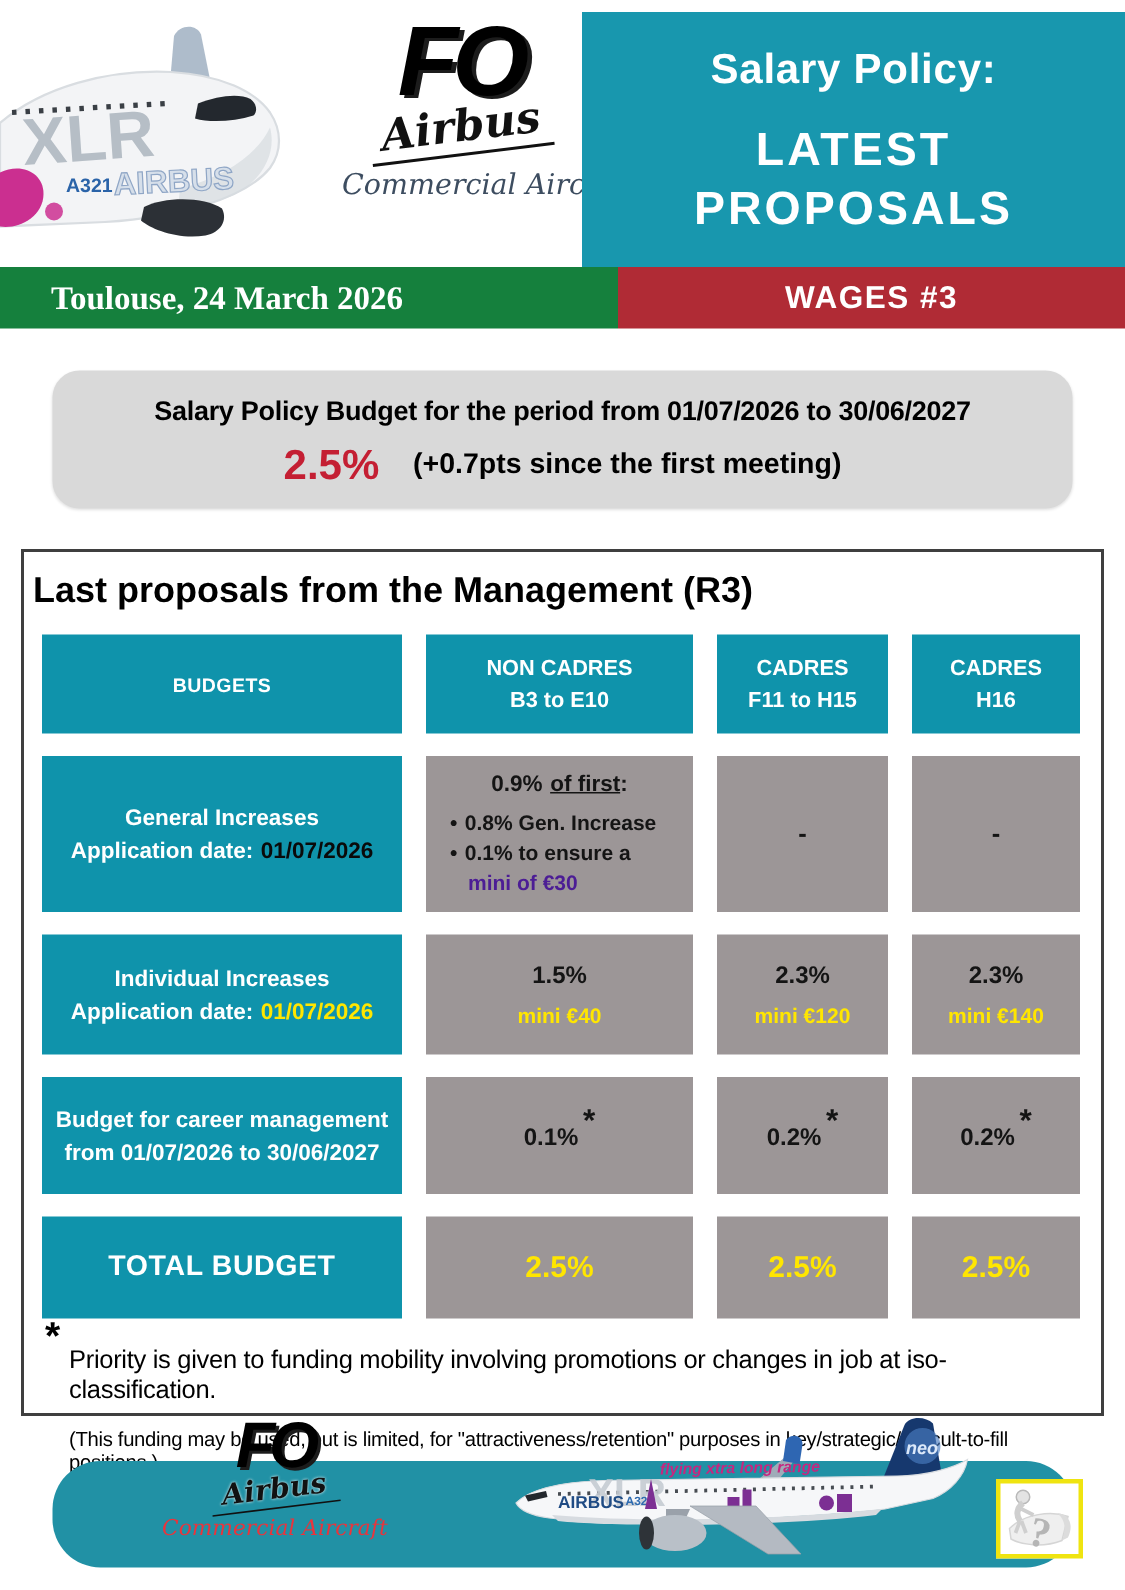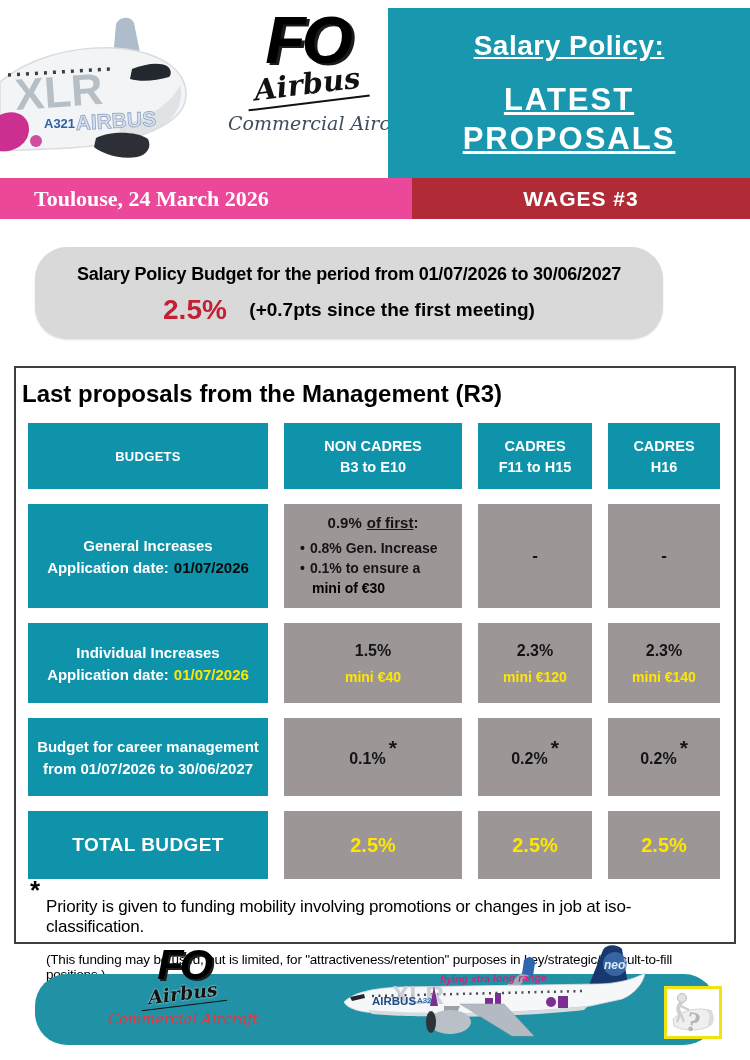--- a/index.html
+++ b/index.html
@@ -15,34 +15,34 @@
            text-shadow:3px 2px 0 #1c1c1c;line-height:.92;}
   .fo-logo-top .fo-word{font-size:66px;}
   .airbus-script{display:inline-block;font-family:"DejaVu Serif",serif;font-style:italic;
                  font-weight:bold;color:#111;transform:rotate(-7deg);
                  border-bottom:2px solid #111;padding:0 8px 1px;}
   .fo-logo-top .airbus-script{font-size:29px;margin-top:-4px;}
   .commercial-script{font-family:"DejaVu Serif",serif;font-style:italic;white-space:nowrap;}
   .fo-logo-top .commercial-script{font-size:19px;color:#3d4d60;margin-top:8px;}
 
   .title-box{position:absolute;left:388px;top:8px;width:362px;height:170px;
-             background:#1897ae;color:#fff;text-align:center;font-weight:bold;text-decoration:underline;}
+             background:#1897ae;color:#fff;text-align:center;font-weight:bold;}
   .title-l1{margin-top:22px;font-size:28px;letter-spacing:.5px;}
   .title-l2{margin-top:20px;font-size:31px;letter-spacing:2px;}
   .title-l3{margin-top:3px;font-size:31px;letter-spacing:2px;}
 
   .bars{position:absolute;top:178px;left:0;width:750px;height:41px;display:flex;}
-  .gray-bar{width:412px;background:#ec4899;color:#fff;font-family:"Liberation Serif",serif;
+  .gray-bar{width:412px;background:#15803d;color:#fff;font-family:"Liberation Serif",serif;
             font-weight:bold;font-size:22px;line-height:41px;padding-left:34px;box-sizing:border-box;}
   .red-bar{flex:1;background:#b02b35;color:#fff;font-weight:bold;font-size:21px;
            line-height:41px;text-align:center;letter-spacing:1px;}
 
   
-  .banner{position:absolute;top:247px;left:35px;width:628px;height:92px;background:#d9d9d9;
-          border-radius:32px;text-align:center;box-shadow:0 1px 2px rgba(0,0,0,.12);}
+  .banner{position:absolute;top:247px;left:35px;width:680px;height:92px;background:#d9d9d9;
+          border-radius:18px;text-align:center;box-shadow:0 1px 2px rgba(0,0,0,.12);}
   .banner-l1{margin-top:17px;font-size:18px;font-weight:bold;letter-spacing:-.2px;}
   .banner-l2{margin-top:9px;}
   .banner-pct{font-size:28px;font-weight:bold;color:#c41f33;margin-right:18px;vertical-align:middle;}
   .banner-note{font-size:19px;font-weight:bold;vertical-align:middle;}
 
   
   .table-box{position:absolute;top:366px;left:14px;width:722px;height:578px;
              border:2px solid #3f3f3f;background:#fff;box-sizing:border-box;}
   .table-title{text-align:left;font-size:24px;font-weight:bold;margin:12px 6px 0;}
   .grid{display:grid;grid-template-columns:240px 178px 114px 112px;
@@ -55,21 +55,21 @@
   .hc-l1{font-size:14.5px;} .hc-l2{font-size:14.5px;margin-top:5px;}
   .hc-budgets{font-size:13px;letter-spacing:.3px;}
   .lbl-main{font-size:15px;} .lbl-sub{font-size:15px;margin-top:5px;font-weight:bold;}
   .date-black{color:#0a0a0a;margin-left:5px;}
   .date-yellow{color:#ffe600;margin-left:5px;}
   .detail-head{font-size:15px;font-weight:bold;}
   .uline{text-decoration:underline;margin-left:5px;}
   .bullets{margin-top:7px;align-self:flex-start;text-align:left;padding-left:16px;}
   .bullet{font-size:14px;font-weight:bold;line-height:1.45;}
   .dot{margin-right:5px;}
-  .mini-hl{font-size:14px;font-weight:bold;color:#000000;margin-left:12px;line-height:1.45;}
+  .mini-hl{font-size:14px;font-weight:bold;color:#4c1d95;margin-left:12px;line-height:1.45;}
   .dash{font-size:17px;font-weight:bold;}
   .pct{font-size:16px;font-weight:bold;}
   .mini{font-size:14px;font-weight:bold;color:#ffe600;margin-top:9px;}
   .star-sup{font-size:21px;font-weight:bold;position:relative;top:-9px;margin-left:3px;}
   .total-lbl{font-size:19px;letter-spacing:.4px;}
   .total-val{font-size:20px;font-weight:bold;color:#ffe600;}
 
   .footnote{padding:4px 12px 0 14px;}
   .fn-star{font-size:26px;font-weight:bold;line-height:14px;}
   .fn-l1{font-size:17px;margin:0 0 15px 16px;letter-spacing:-.2px;}

